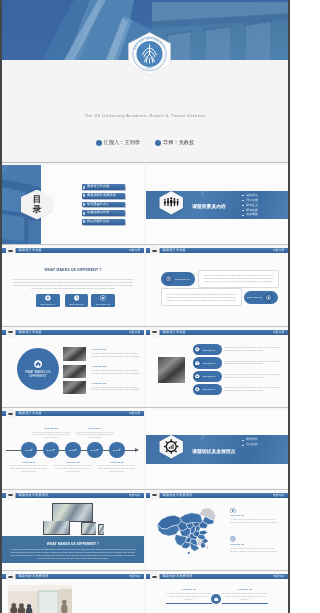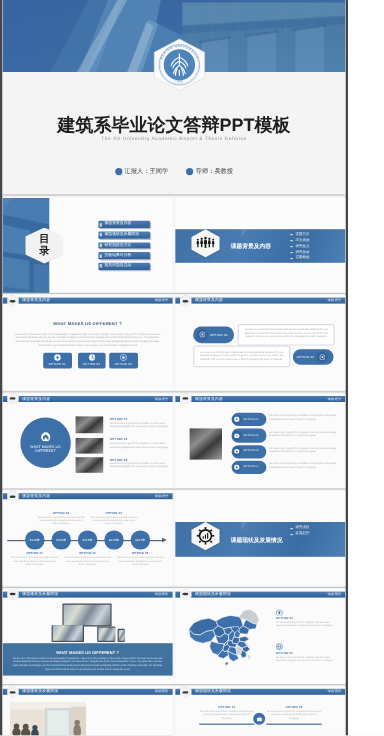--- a/index.html
+++ b/index.html
@@ -266,21 +266,20 @@
             <path d="M44.8 37.5 C49.5 39.5 53 43 54.5 48"></path>
             <path d="M44 44 C39.5 47 36 51 34.5 57.5"></path>
             <path d="M44 44 C48.5 47 52 51 53.5 57.5"></path>
             <path d="M40.5 49.5 C38.5 53 37.5 56.5 37.5 60"></path>
             <path d="M47.5 49.5 C49.5 53 50.5 56.5 50.5 60"></path>
             <path d="M44 52.5 L44 60.5"></path>
           </g>
         </g>
       </svg>
     </div>
-    <div class="tl-title">建筑系毕业论文答辩PPT模板</div>
     <div class="tl-sub">The XX University Academic Report &amp; Thesis Defense</div>
     <div class="tl-meta">
       <span class="mi">
         <i class="tl-dot"></i>
         <span>汇报人：王同学</span>
       </span>
       <span class="mi">
         <i class="tl-dot"></i>
         <span>导师：吴教授</span>
       </span>

